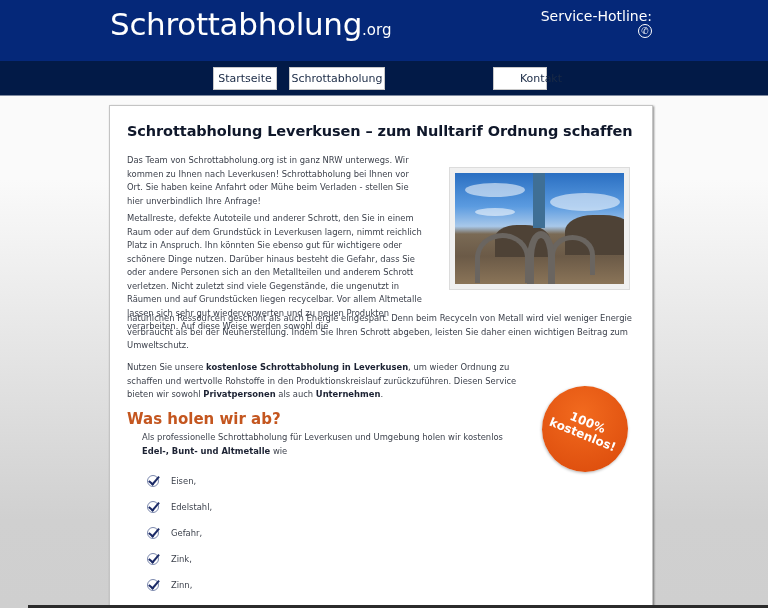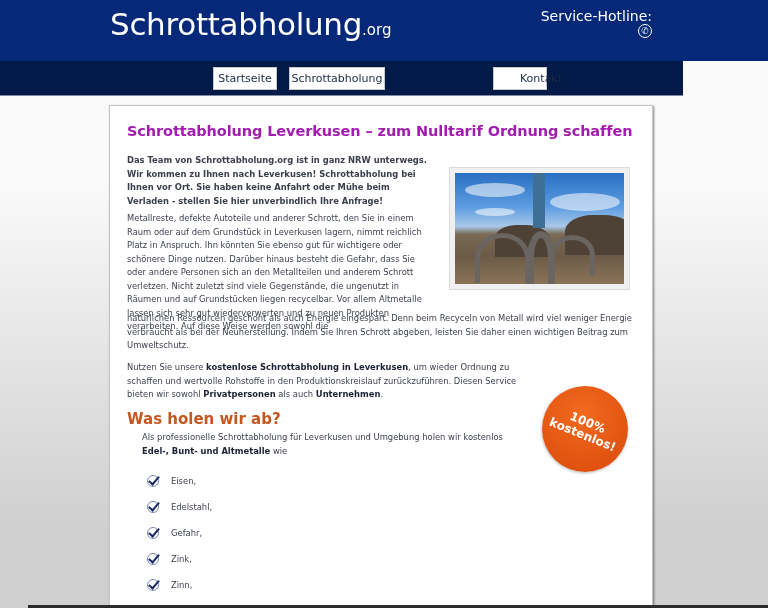--- a/index.html
+++ b/index.html
@@ -22,37 +22,37 @@
   .hotline {
     position: absolute; right: 116px; top: 8px; text-align: left; color: #fff;
   }
   .hotline .label { font-size: 14px; line-height: 16px; }
   .hotline .number { font-size: 14.5px; font-weight: bold; line-height: 18px; display: flex; align-items: center; justify-content: flex-end; gap: 5px; }
   .phone-icon {
     width: 14px; height: 14px; border: 1.5px solid #fff; border-radius: 50%;
     display: inline-flex; align-items: center; justify-content: center; font-size: 9px; font-weight: normal;
   }
   .navbar {
-    position: absolute; left: 0; top: 61px; width: 683px; height: 35px;
+    position: absolute; left: 0; top: 61px; width: 768px; height: 35px;
     background: #021a47; border-bottom: 1px solid #7f8aa0;
   }
   .nav-btn {
     position: absolute; top: 6px; height: 23px; background: #fff;
     border: 1px solid #c8c8c8; color: #1a2a45; font-size: 11px;
     display: flex; align-items: center; justify-content: center;
     font-family: "DejaVu Sans", sans-serif;
   }
   .content {
     position: absolute; left: 109px; top: 105px; width: 544px; height: 510px;
     background: #fff; border: 1px solid #c4c4c4;
     box-shadow: 1px 1px 2px rgba(0,0,0,0.45);
   }
   .h1 {
     position: absolute; left: 17px; top: 17px; font-size: 14.5px; font-weight: bold;
-    color: #a21caf; white-space: nowrap; letter-spacing: -0.1px;
+    color: #0f172a; white-space: nowrap; letter-spacing: -0.1px;
   }
   .p {
     position: absolute; left: 17px; font-size: 8.4px; line-height: 13.5px; color: #3a3f4a;
   }
   .p b { color: #1c2233; }
   .photo-frame {
     position: absolute; left: 339px; top: 61px; width: 181px; height: 123px;
     background: #f0f0f0; border: 1px solid #dcdcdc; padding: 5px;
   }
   .photo {
@@ -105,21 +105,21 @@
 
 <div class="navbar">
   <div class="nav-btn" style="left:213px;width:64px;">Startseite</div>
   <div class="nav-btn" style="left:289px;width:96px;">Schrottabholung</div>
   <div class="nav-btn" style="left:493px;width:54px;padding-left:42px;">Kontakt</div>
 </div>
 
 <div class="content">
   <div class="h1">Schrottabholung Leverkusen – zum Nulltarif Ordnung schaffen</div>
 
-  <div class="p" style="top:48px;width:300px;font-weight:bold;">Das Team von Schrottabholung.org ist in ganz NRW unterwegs. Wir kommen zu Ihnen nach Leverkusen! Schrottabholung bei Ihnen vor Ort. Sie haben keine Anfahrt oder Mühe beim Verladen - stellen Sie hier unverbindlich Ihre Anfrage!</div>
+  <div class="p" style="top:48px;width:300px;">Das Team von Schrottabholung.org ist in ganz NRW unterwegs. Wir kommen zu Ihnen nach Leverkusen! Schrottabholung bei Ihnen vor Ort. Sie haben keine Anfahrt oder Mühe beim Verladen - stellen Sie hier unverbindlich Ihre Anfrage!</div>
 
   <div class="photo-frame">
     <div class="photo">
       <div class="cloud" style="left:10px;top:10px;width:60px;height:14px;"></div>
       <div class="cloud" style="left:95px;top:20px;width:70px;height:18px;"></div>
       <div class="cloud" style="left:20px;top:35px;width:40px;height:8px;"></div>
       <div class="heap" style="left:110px;top:42px;width:70px;height:40px;"></div>
       <div class="heap" style="left:40px;top:52px;width:55px;height:32px;"></div>
       <div class="arm" style="left:78px;top:0px;width:12px;height:55px;"></div>
       <div class="claw" style="left:20px;top:60px;width:55px;height:50px;"></div>

